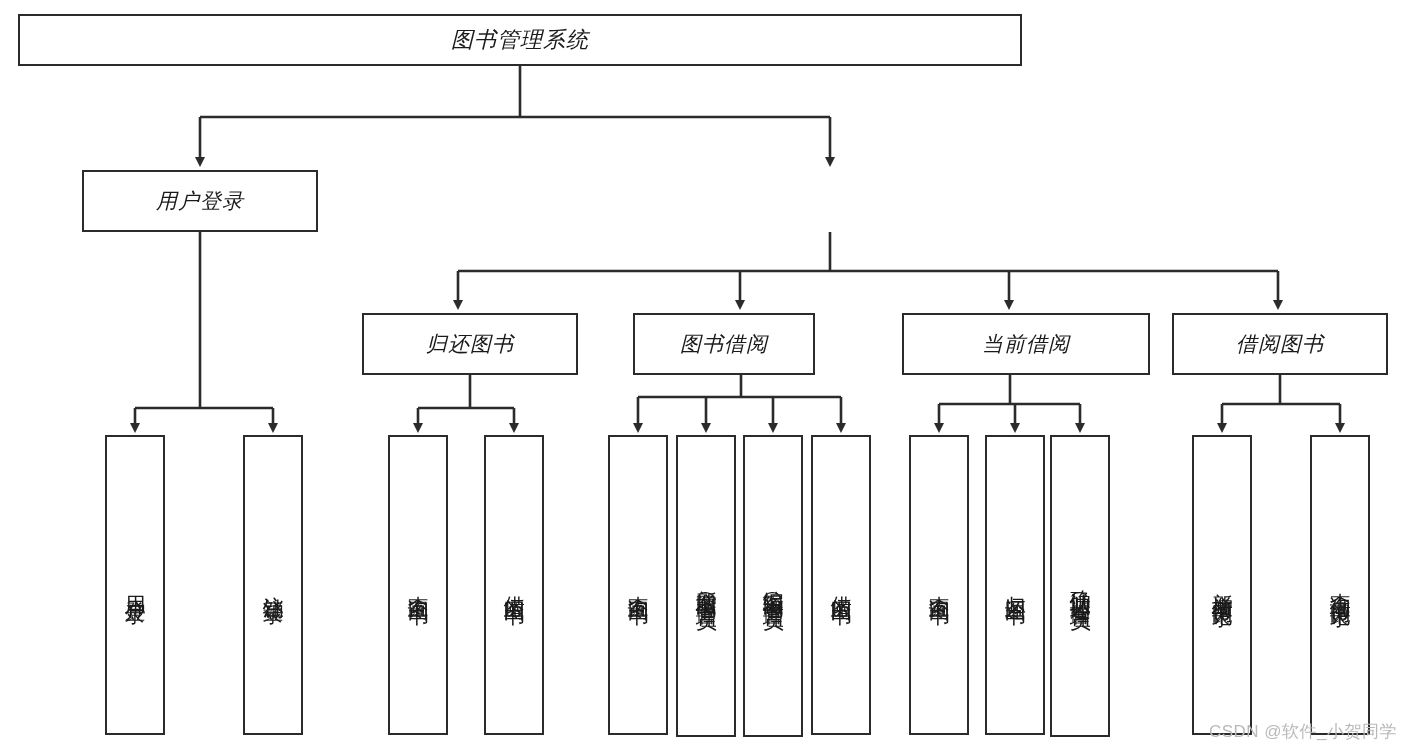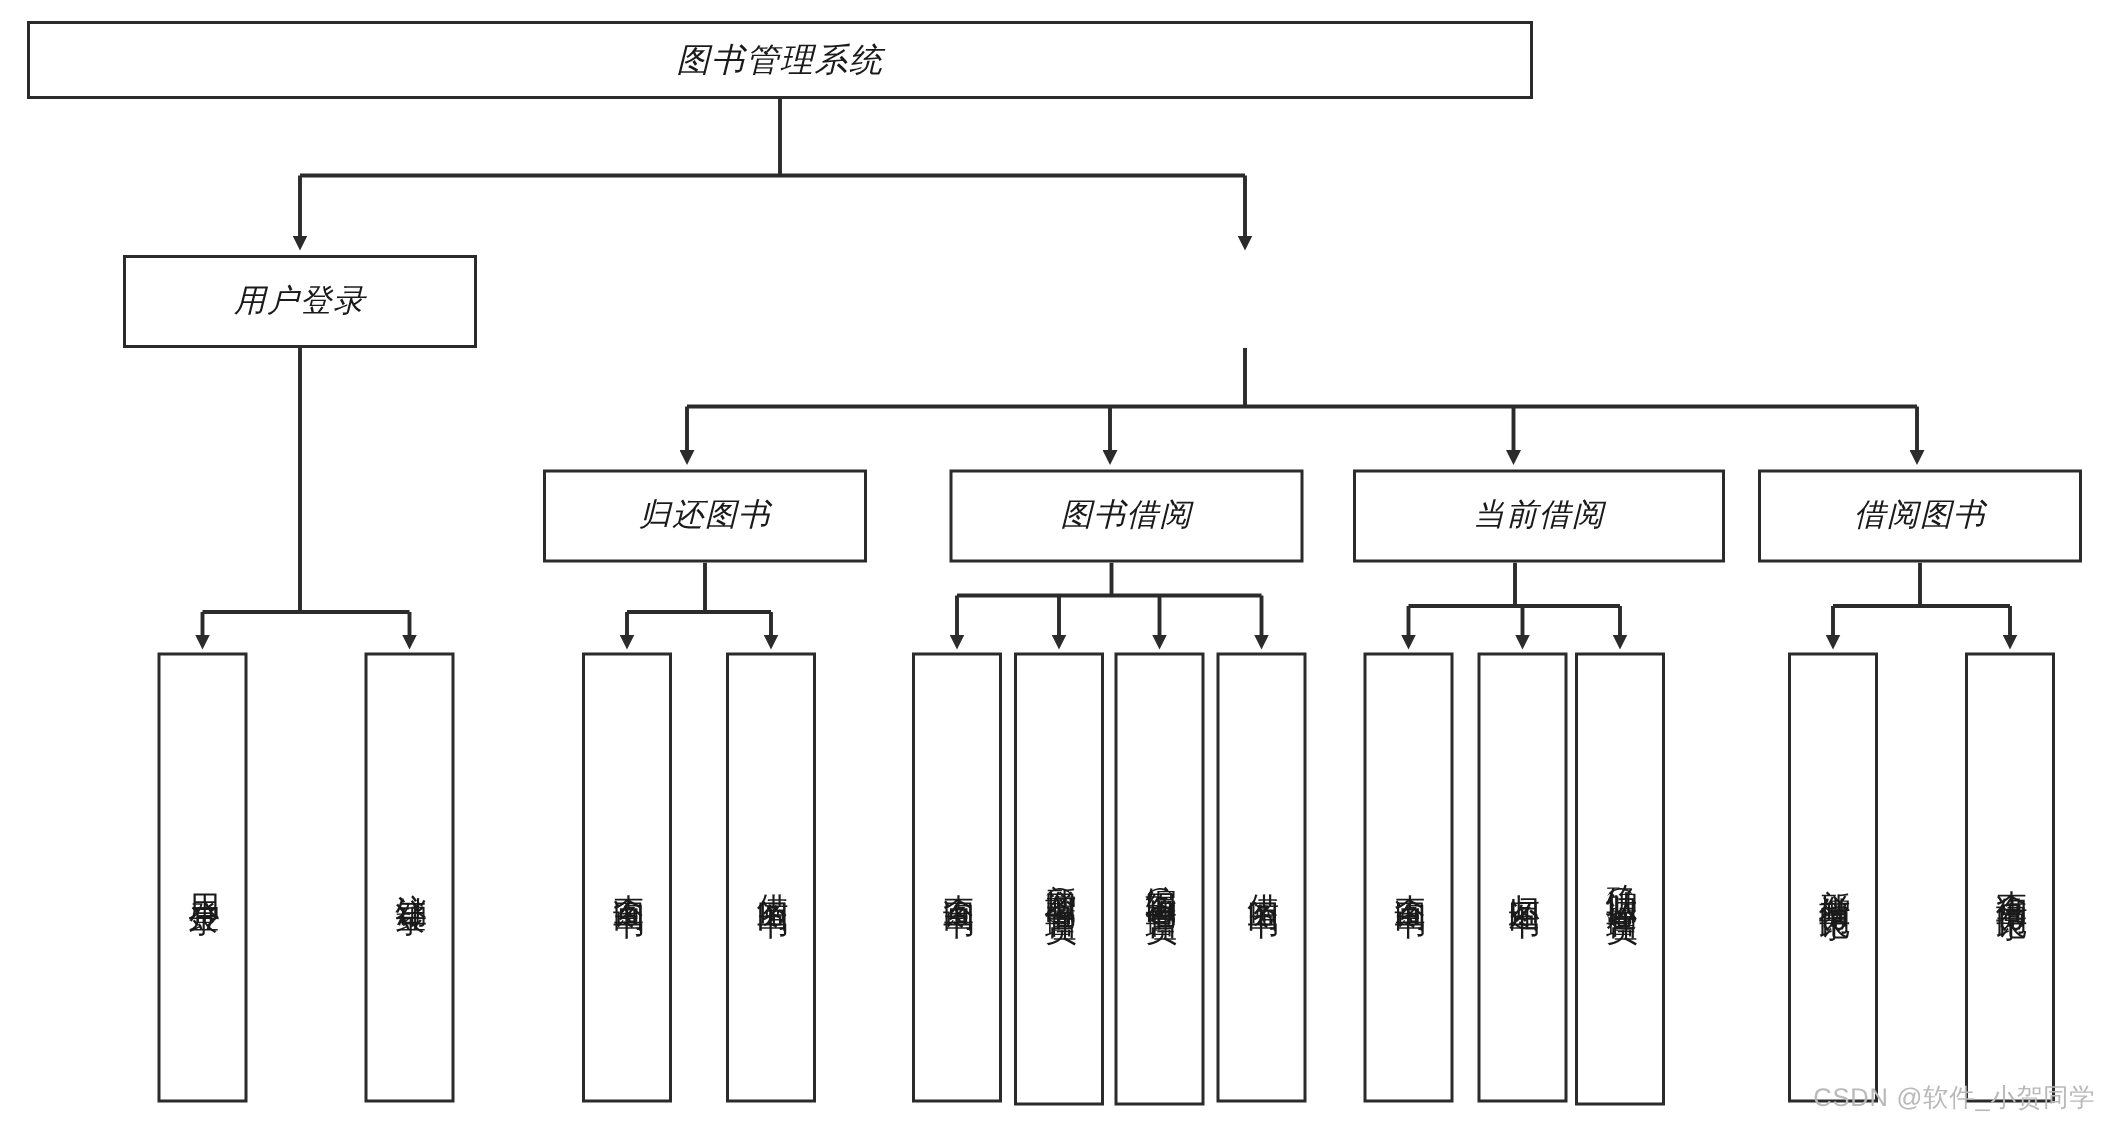--- a/index.html
+++ b/index.html
@@ -127,21 +127,21 @@
     <span class="lbl">图书管理系统</span>
   </div>
 
   <div class="node horiz" style="left:82px; top:170px; width:236px; height:62px;">
     <span class="lbl">用户登录</span>
   </div>
 
   <div class="node horiz" style="left:362px; top:313px; width:216px; height:62px;">
     <span class="lbl">归还图书</span>
   </div>
-  <div class="node horiz" style="left:633px; top:313px; width:236px; height:62px;">
+  <div class="node horiz" style="left:633px; top:313px; width:182px; height:62px;">
     <span class="lbl">图书借阅</span>
   </div>
   <div class="node horiz" style="left:902px; top:313px; width:248px; height:62px;">
     <span class="lbl">当前借阅</span>
   </div>
   <div class="node horiz" style="left:1172px; top:313px; width:216px; height:62px;">
     <span class="lbl">借阅图书</span>
   </div>
 
   <div class="node vert" style="left:105px; top:435px; width:60px; height:300px;">

